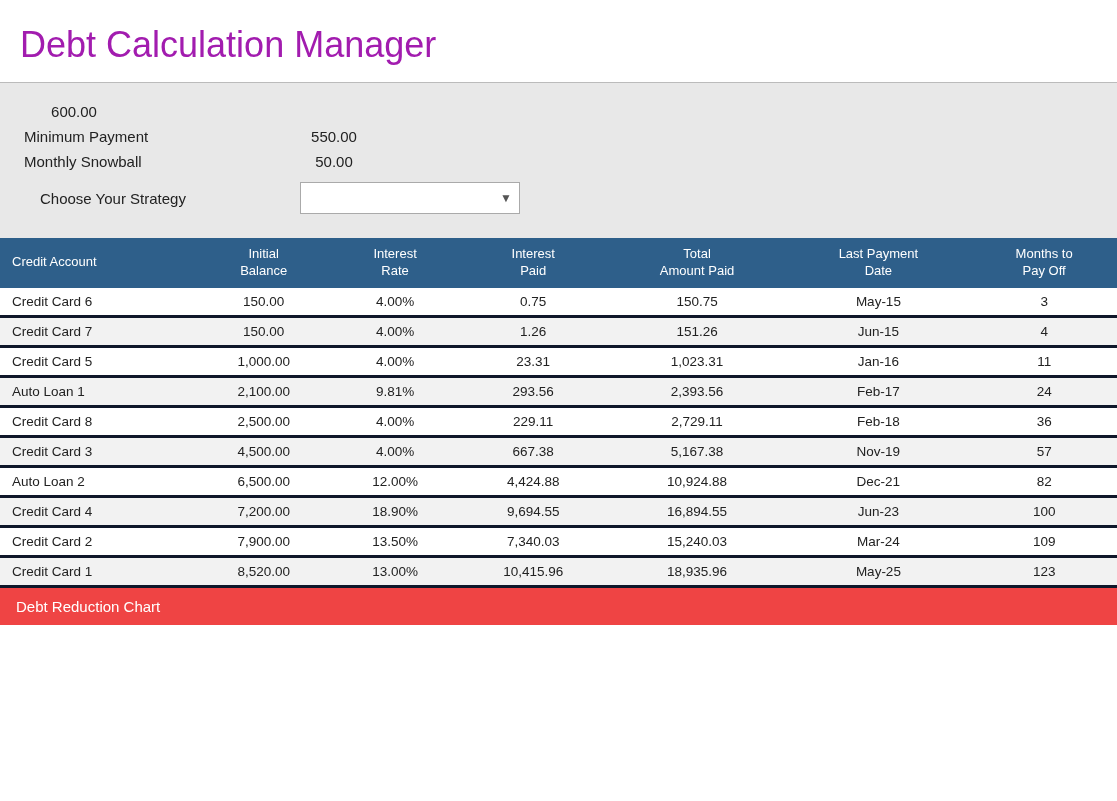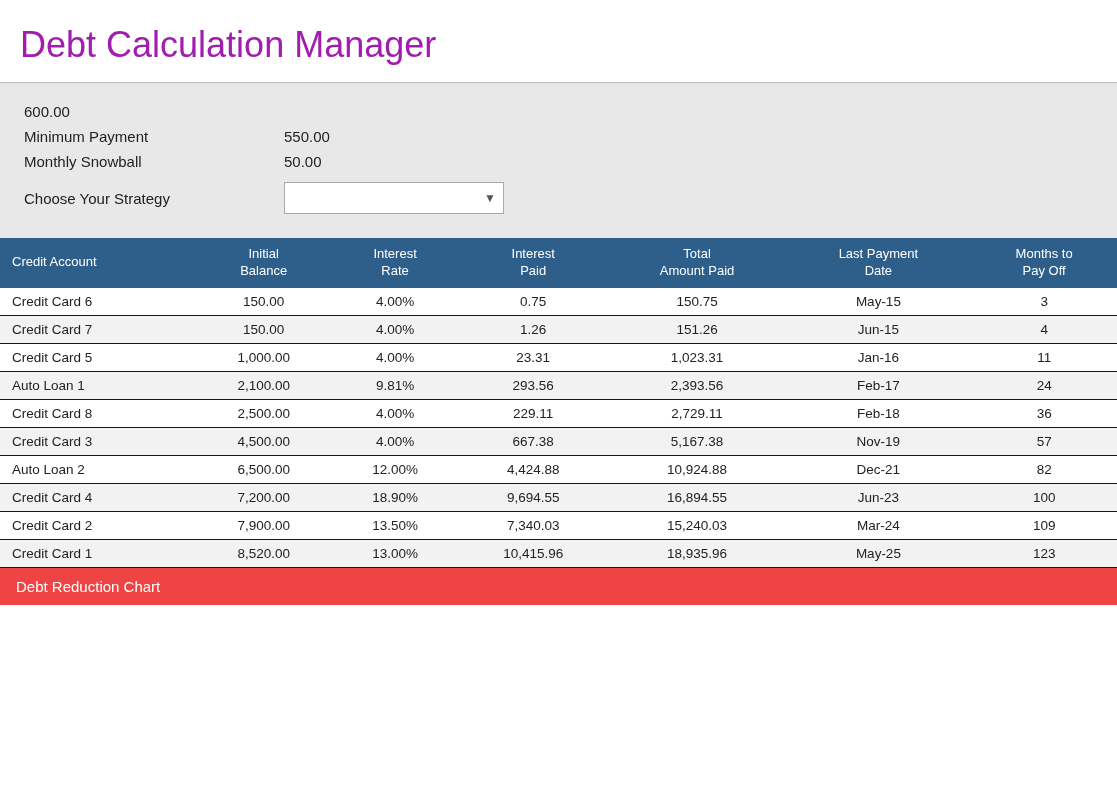--- a/index.html
+++ b/index.html
@@ -31,26 +31,27 @@
     }
     .summary-label {
       width: 260px;
       font-size: 15px;
       color: #222;
     }
     .summary-value {
       font-size: 15px;
       color: #222;
       width: 100px;
-      text-align: left;
+      text-align: center;
     }
     .strategy-row {
       display: flex;
       align-items: center;
       padding: 8px 0 4px 0;
+      margin-left: 16px;
     }
     .strategy-label {
       width: 260px;
       font-size: 15px;
       color: #222;
     }
     .strategy-select-wrapper {
       position: relative;
       display: inline-block;
     }
@@ -91,21 +92,21 @@
       text-align: center;
       font-weight: 400;
       font-size: 13px;
       vertical-align: middle;
       line-height: 1.3;
     }
     thead th:first-child {
       text-align: left;
     }
     tbody tr {
-      border-bottom: 1px solid #0f172a;
+      border-bottom: 3px solid #0f172a;
     }
     tbody tr:nth-child(even) {
       background: #f2f2f2;
     }
     tbody tr:nth-child(odd) {
       background: #fff;
     }
     tbody td {
       padding: 6px 12px;
       text-align: center;

